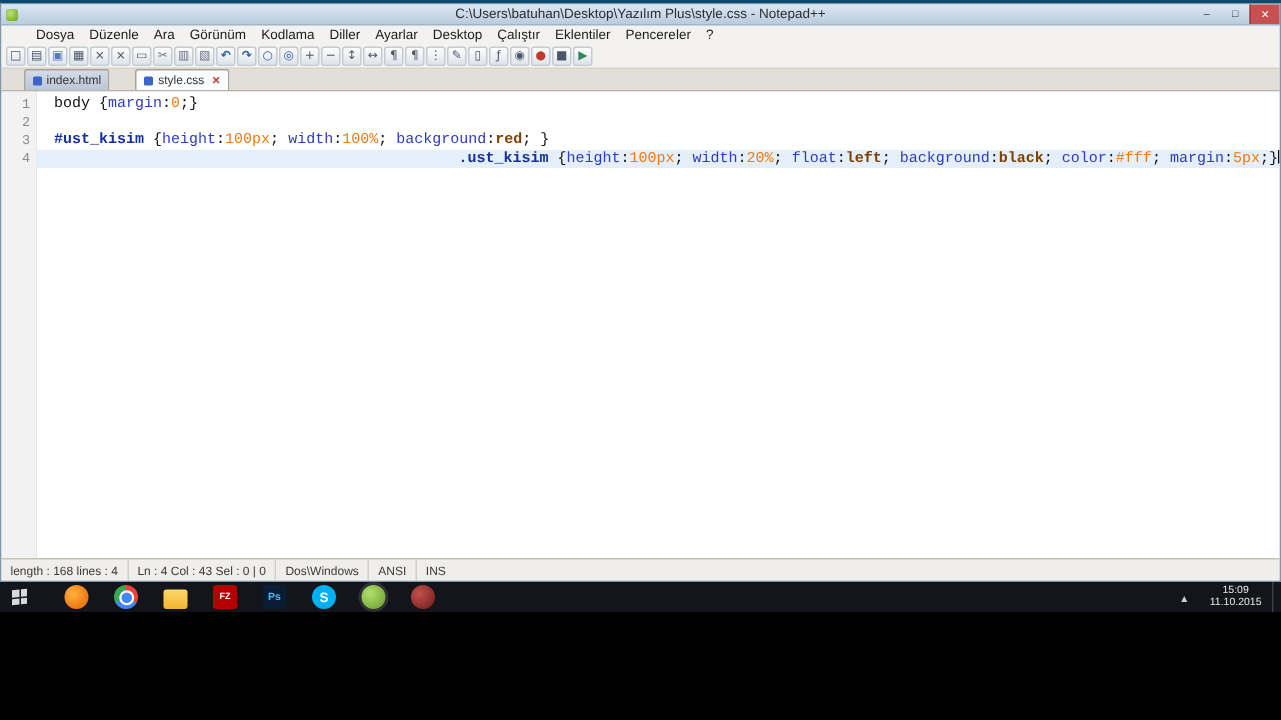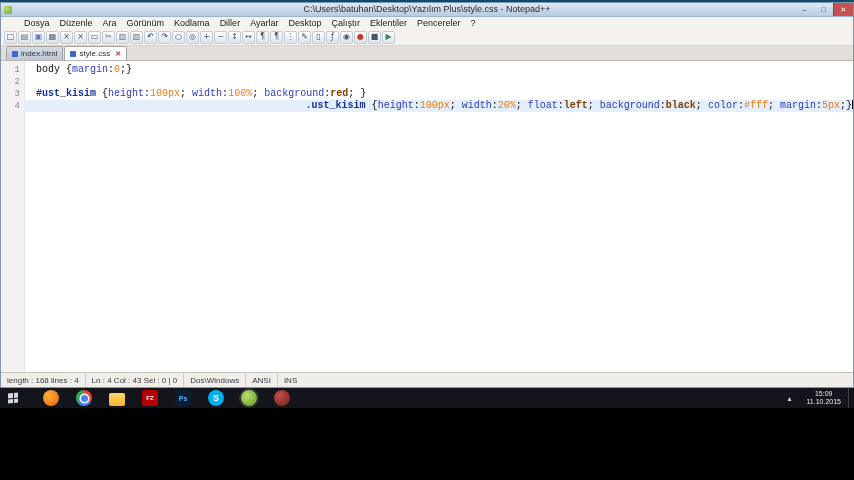--- a/index.html
+++ b/index.html
@@ -21,21 +21,21 @@
 
   .toolbar{height:16px;flex:none;background:#f4f2ef;border-bottom:1px solid #d8d4cc;display:flex;align-items:center;padding:0 3px;gap:1px;}
   .tb-icon{width:13px;height:13px;flex:none;border-radius:2px;background:linear-gradient(#fdfdfd,#dde3ea);border:1px solid #c3cbd5;box-sizing:border-box;display:flex;align-items:center;justify-content:center;font-family:"DejaVu Sans",sans-serif;font-size:8px;line-height:1;color:#4a5668;}
   [data-name="undo-icon"],[data-name="redo-icon"]{color:#2e5fa3;font-weight:bold;}
   [data-name="find-icon"],[data-name="replace-icon"]{color:#1f4e9c;}
   [data-name="record-macro-icon"]{color:#c0392b;}
   [data-name="play-macro-icon"]{color:#2e8b57;}
   [data-name="save-icon"]{color:#5a79c0;}
   [data-name="cut-icon"],[data-name="copy-icon"],[data-name="paste-icon"]{color:#6b7686;}
 
-  .tabbar{height:14px;flex:none;background:#e2dfd8;display:flex;align-items:flex-end;padding-left:5px;border-bottom:1px solid #b9b5ad;}
+  .tabbar{height:14px;flex:none;background:#e2dfd8;display:flex;align-items:flex-end;padding-left:15px;border-bottom:1px solid #b9b5ad;gap:16px;}
   .tab{height:13px;display:flex;align-items:center;font-size:8px;color:#333;padding:0 5px;border:1px solid #a8a49c;border-bottom:none;border-radius:2px 2px 0 0;background:linear-gradient(#d4dbe6,#bcc6d6);margin-right:1px;}
   .tab.active{background:#fbfcfe;}
   .tab-disk{width:6px;height:6px;border-radius:1px;background:#3a66c8;margin-right:3px;flex:none;}
   .tab-label{white-space:nowrap;}
   .tab-close{margin-left:5px;color:#c0392b;font-size:7px;font-weight:bold;}
 
   
   .editor{flex:1;overflow:hidden;position:relative;background:
       linear-gradient(90deg,#f2f2f2 0px,#f2f2f2 23px,#e4e4e4 23px,#e4e4e4 24px,#ffffff 24px);
       font-family:"Liberation Mono","DejaVu Sans Mono",monospace;font-size:10px;padding-top:3px;}

